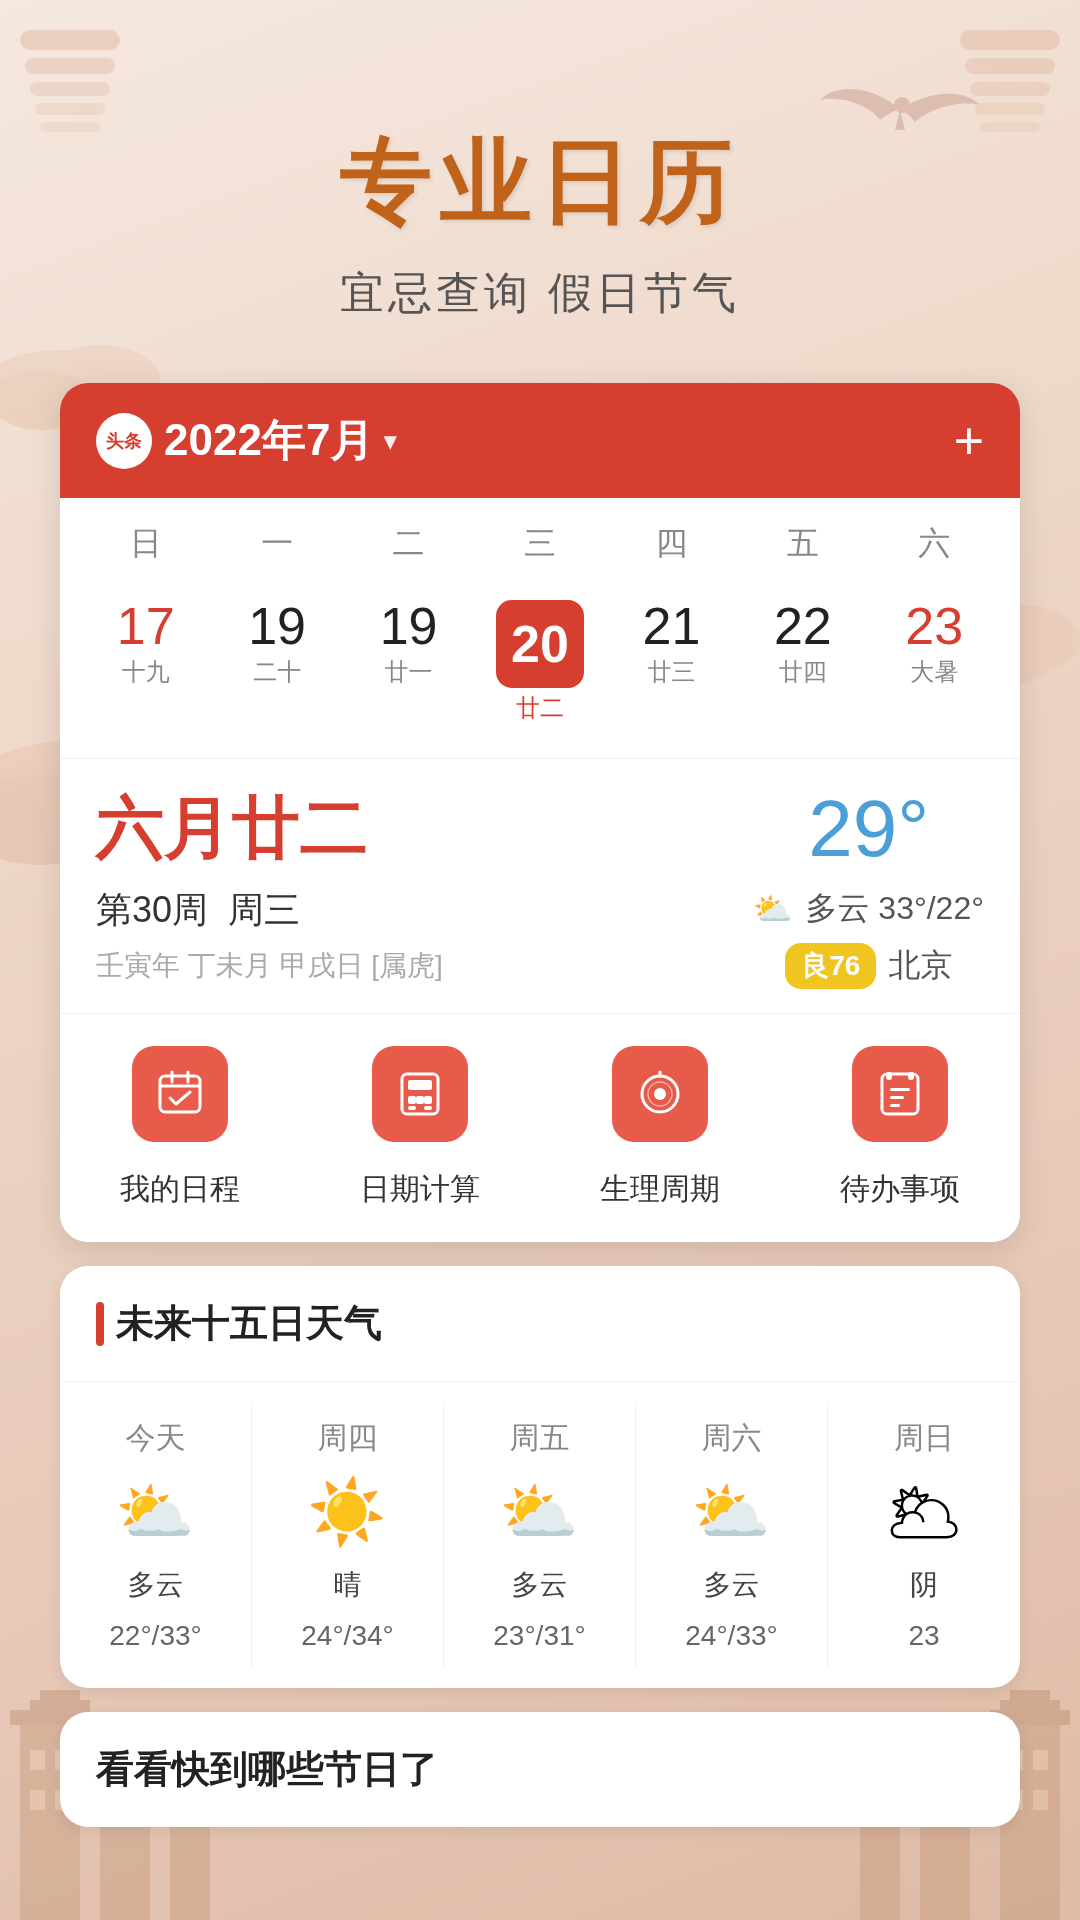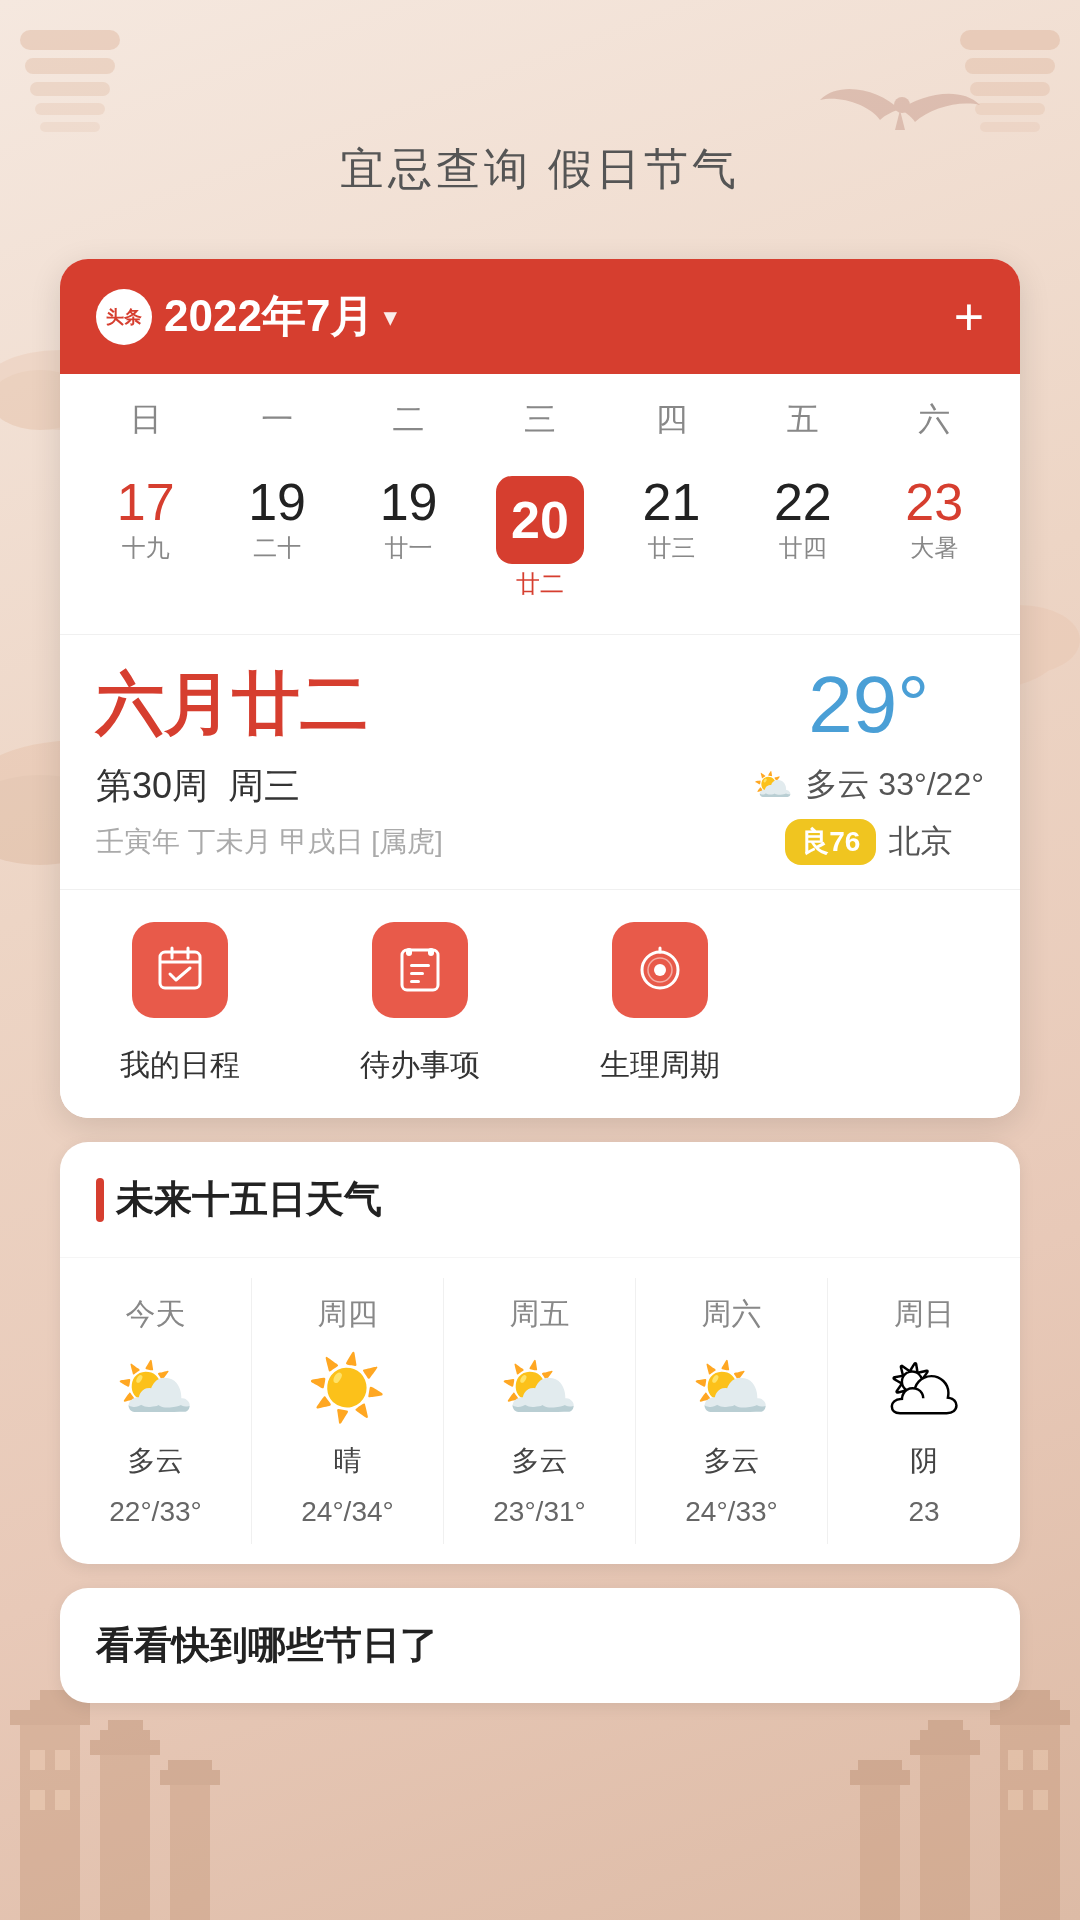--- a/index.html
+++ b/index.html
@@ -452,20 +452,21 @@
     <rect x="150" y="200" width="60" height="15" fill="#b08060"></rect>
     <rect x="158" y="190" width="44" height="15" fill="#b08060"></rect>
 
     <rect x="308" y="180" width="15" height="20" fill="#f0d0b0" opacity="0.8"></rect>
     <rect x="333" y="180" width="15" height="20" fill="#f0d0b0" opacity="0.8"></rect>
     <rect x="308" y="220" width="15" height="20" fill="#f0d0b0" opacity="0.8"></rect>
     <rect x="333" y="220" width="15" height="20" fill="#f0d0b0" opacity="0.8"></rect>
   </svg>
 
   <div class="header-section">
+    <div class="main-title">专业日历</div>
     <div class="subtitle">宜忌查询 假日节气</div>
   </div>
 
   <div class="calendar-card">
 
     <div class="cal-header">
       <div class="cal-header-left">
         <div class="toutiao-logo">
           <span style="font-size:18px;font-weight:700;color:#d63e2f;">头条</span>
         </div>
@@ -555,47 +556,61 @@
             <rect x="6" y="8" width="40" height="36" rx="5" fill="none" stroke="white" stroke-width="3"></rect>
             <line x1="6" y1="18" x2="46" y2="18" stroke="white" stroke-width="3"></line>
             <line x1="18" y1="4" x2="18" y2="14" stroke="white" stroke-width="3" stroke-linecap="round"></line>
             <line x1="34" y1="4" x2="34" y2="14" stroke="white" stroke-width="3" stroke-linecap="round"></line>
             <polyline points="16,30 22,36 36,24" stroke="white" stroke-width="3" fill="none" stroke-linecap="round" stroke-linejoin="round"></polyline>
           </svg>
         </div>
         <span class="qa-label">我的日程</span>
       </div>
 
+      <div class="qa-item">
+        <div class="qa-icon-wrap">
+          <svg width="52" height="52" viewBox="0 0 52 52">
+            <rect x="8" y="6" width="36" height="40" rx="5" fill="none" stroke="white" stroke-width="3"></rect>
+            <rect x="14" y="12" width="24" height="10" rx="2" fill="white"></rect>
+            <rect x="14" y="28" width="8" height="8" rx="2" fill="white"></rect>
+            <rect x="22" y="28" width="8" height="8" rx="2" fill="white"></rect>
+            <rect x="30" y="28" width="8" height="8" rx="2" fill="white"></rect>
+            <rect x="14" y="38" width="8" height="4" rx="2" fill="white"></rect>
+            <rect x="30" y="38" width="8" height="4" rx="2" fill="white"></rect>
+          </svg>
+        </div>
+        <span class="qa-label">日期计算</span>
+      </div>
+
+      <div class="qa-item">
+        <div class="qa-icon-wrap">
+          <svg width="52" height="52" viewBox="0 0 52 52">
+            <circle cx="26" cy="26" r="18" fill="none" stroke="white" stroke-width="3"></circle>
+            <circle cx="26" cy="26" r="6" fill="white"></circle>
+            <line x1="26" y1="8" x2="26" y2="4" stroke="white" stroke-width="3" stroke-linecap="round"></line>
+            <circle cx="26" cy="26" r="12" fill="none" stroke="white" stroke-width="1.5" opacity="0.5"></circle>
+          </svg>
+        </div>
+        <span class="qa-label">生理周期</span>
+      </div>
 
       <div class="qa-item">
         <div class="qa-icon-wrap">
           <svg width="52" height="52" viewBox="0 0 52 52">
             <rect x="8" y="6" width="36" height="40" rx="5" fill="none" stroke="white" stroke-width="3"></rect>
             <rect x="12" y="4" width="6" height="8" rx="3" fill="white"></rect>
             <rect x="34" y="4" width="6" height="8" rx="3" fill="white"></rect>
             <rect x="16" y="20" width="20" height="3" rx="1.5" fill="white"></rect>
             <rect x="16" y="28" width="14" height="3" rx="1.5" fill="white"></rect>
             <rect x="16" y="36" width="10" height="3" rx="1.5" fill="white"></rect>
           </svg>
         </div>
         <span class="qa-label">待办事项</span>
       </div>
 
-      <div class="qa-item">
-        <div class="qa-icon-wrap">
-          <svg width="52" height="52" viewBox="0 0 52 52">
-            <circle cx="26" cy="26" r="18" fill="none" stroke="white" stroke-width="3"></circle>
-            <circle cx="26" cy="26" r="6" fill="white"></circle>
-            <line x1="26" y1="8" x2="26" y2="4" stroke="white" stroke-width="3" stroke-linecap="round"></line>
-            <circle cx="26" cy="26" r="12" fill="none" stroke="white" stroke-width="1.5" opacity="0.5"></circle>
-          </svg>
-        </div>
-        <span class="qa-label">生理周期</span>
-      </div>
-
     </div>
   </div>
 
   <div class="weather-section">
     <div class="weather-header">
       <div class="weather-title-bar"></div>
       <div class="weather-title">未来十五日天气</div>
     </div>
 
     <div class="weather-days-row">

